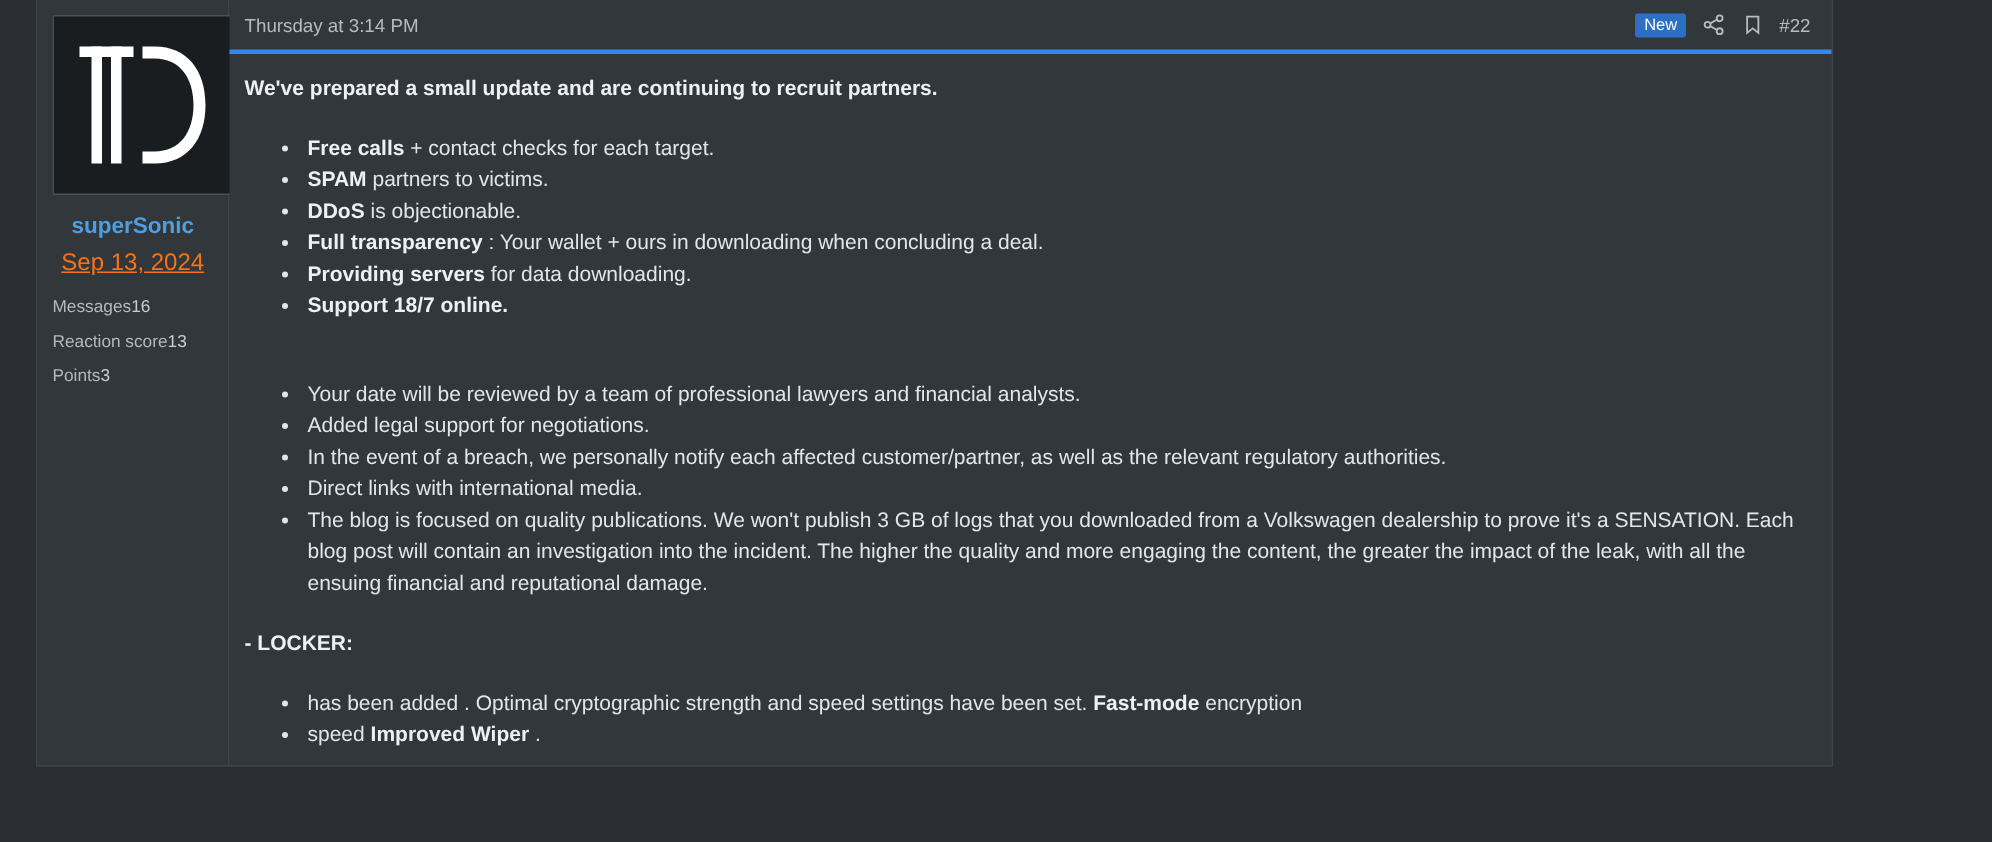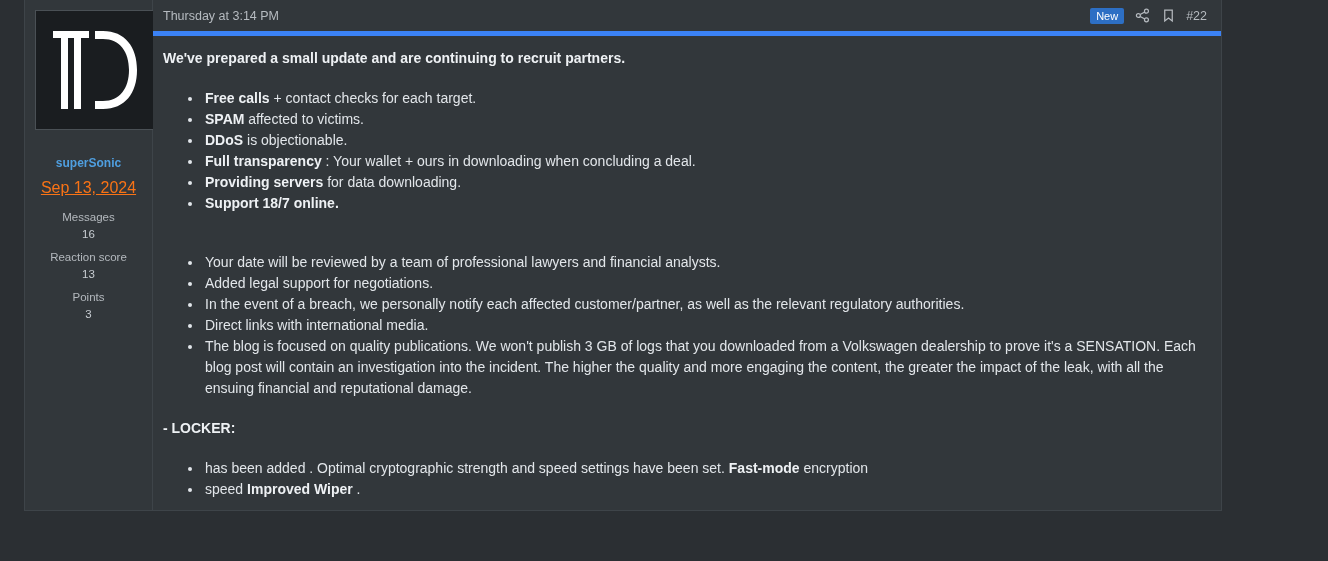--- a/index.html
+++ b/index.html
@@ -45,61 +45,60 @@
     margin: 0 auto;
     background: #1a1d20;
     border: 1px solid #4a5055;
     box-sizing: border-box;
     display: flex;
     align-items: center;
     justify-content: center;
   }
   .avatar svg { display: block; }
   .author-name {
-    margin-top: 24px;
+    margin-top: 12px;
     color: #4f9fe0;
-    font-size: 12px;
+    font-size: 15px;
     font-weight: bold;
     line-height: 18px;
   }
   .author-date {
     margin-top: 8px;
     color: #f97316;
     font-size: 16px;
     line-height: 16px;
     text-decoration: underline;
   }
   .stats {
     margin-top: 10px;
     font-size: 11.5px;
     color: #b4b9be;
   }
   .stat-row {
     display: flex;
     justify-content: flex-start;
     padding: 3px 0 3px 0;
     line-height: 17px;
-    flex-direction: column;
   }
   .stat-label { color: #b4b9be; }
   .stat-value { color: #c8cdd2; }
 
   
   .message {
     flex: 1 1 auto;
     min-width: 0;
     padding: 0;
     background: #32373b;
   }
   .msg-head {
     display: flex;
     align-items: center;
     height: 36px;
     padding: 0 14px 0 10px;
-    border-bottom: 5px solid #3b82f6;
+    border-bottom: 3px solid #3b82f6;
     box-sizing: border-box;
   }
   .timestamp {
     color: #b6bbc0;
     font-size: 12.5px;
     flex: 1 1 auto;
   }
   .head-right {
     display: flex;
     align-items: center;
@@ -210,21 +209,21 @@
         </span>
       </div>
 
       <div class="msg-body">
         <p class="line strong">We've prepared a small update and are continuing to recruit partners.</p>
 
         <div class="spacer"></div>
 
         <ul class="bullets">
           <li><span class="strong">Free calls</span><span> + contact checks for each target.</span></li>
-          <li><span class="strong">SPAM</span><span> affected to victims.</span></li>
+          <li><span class="strong">SPAM</span><span> partners to victims.</span></li>
           <li><span class="strong">DDoS</span><span> is objectionable.</span></li>
           <li><span class="strong">Full transparency</span><span> : Your wallet + ours in downloading when concluding a deal.</span></li>
           <li><span class="strong">Providing servers</span><span> for data downloading.</span></li>
           <li><span class="strong">Support 18/7 online.</span><span></span></li>
         </ul>
 
         <div class="spacer"></div>
 
 
         <div class="spacer"></div>

